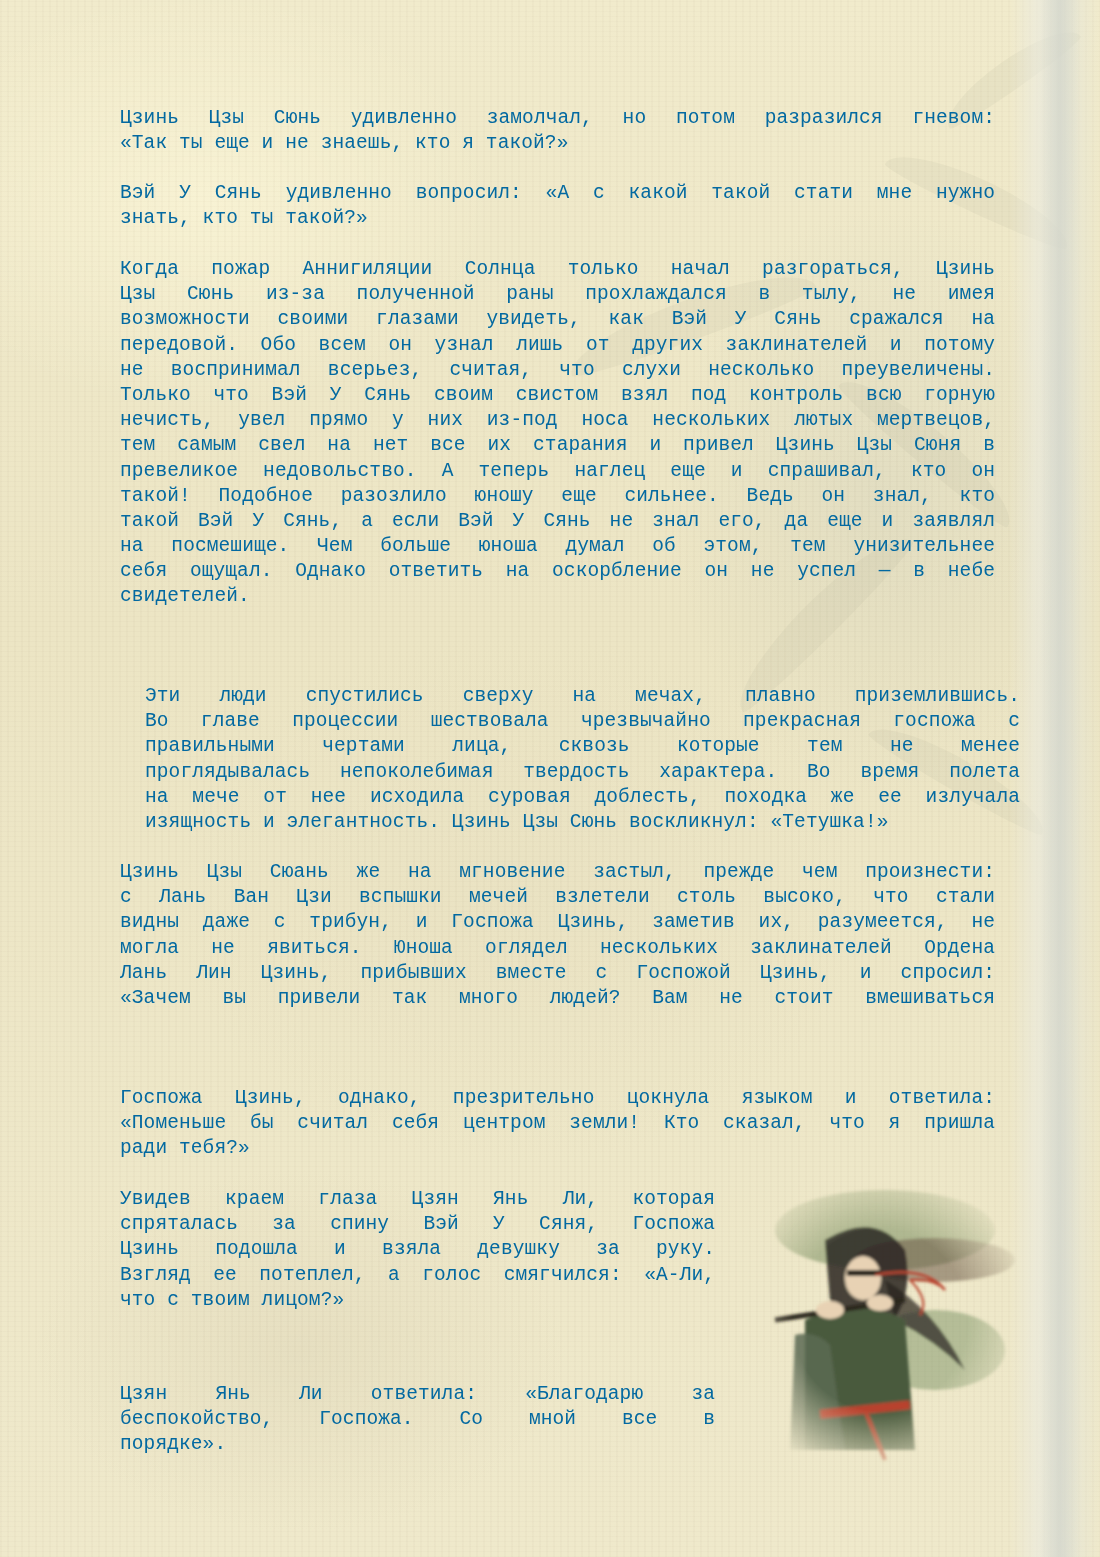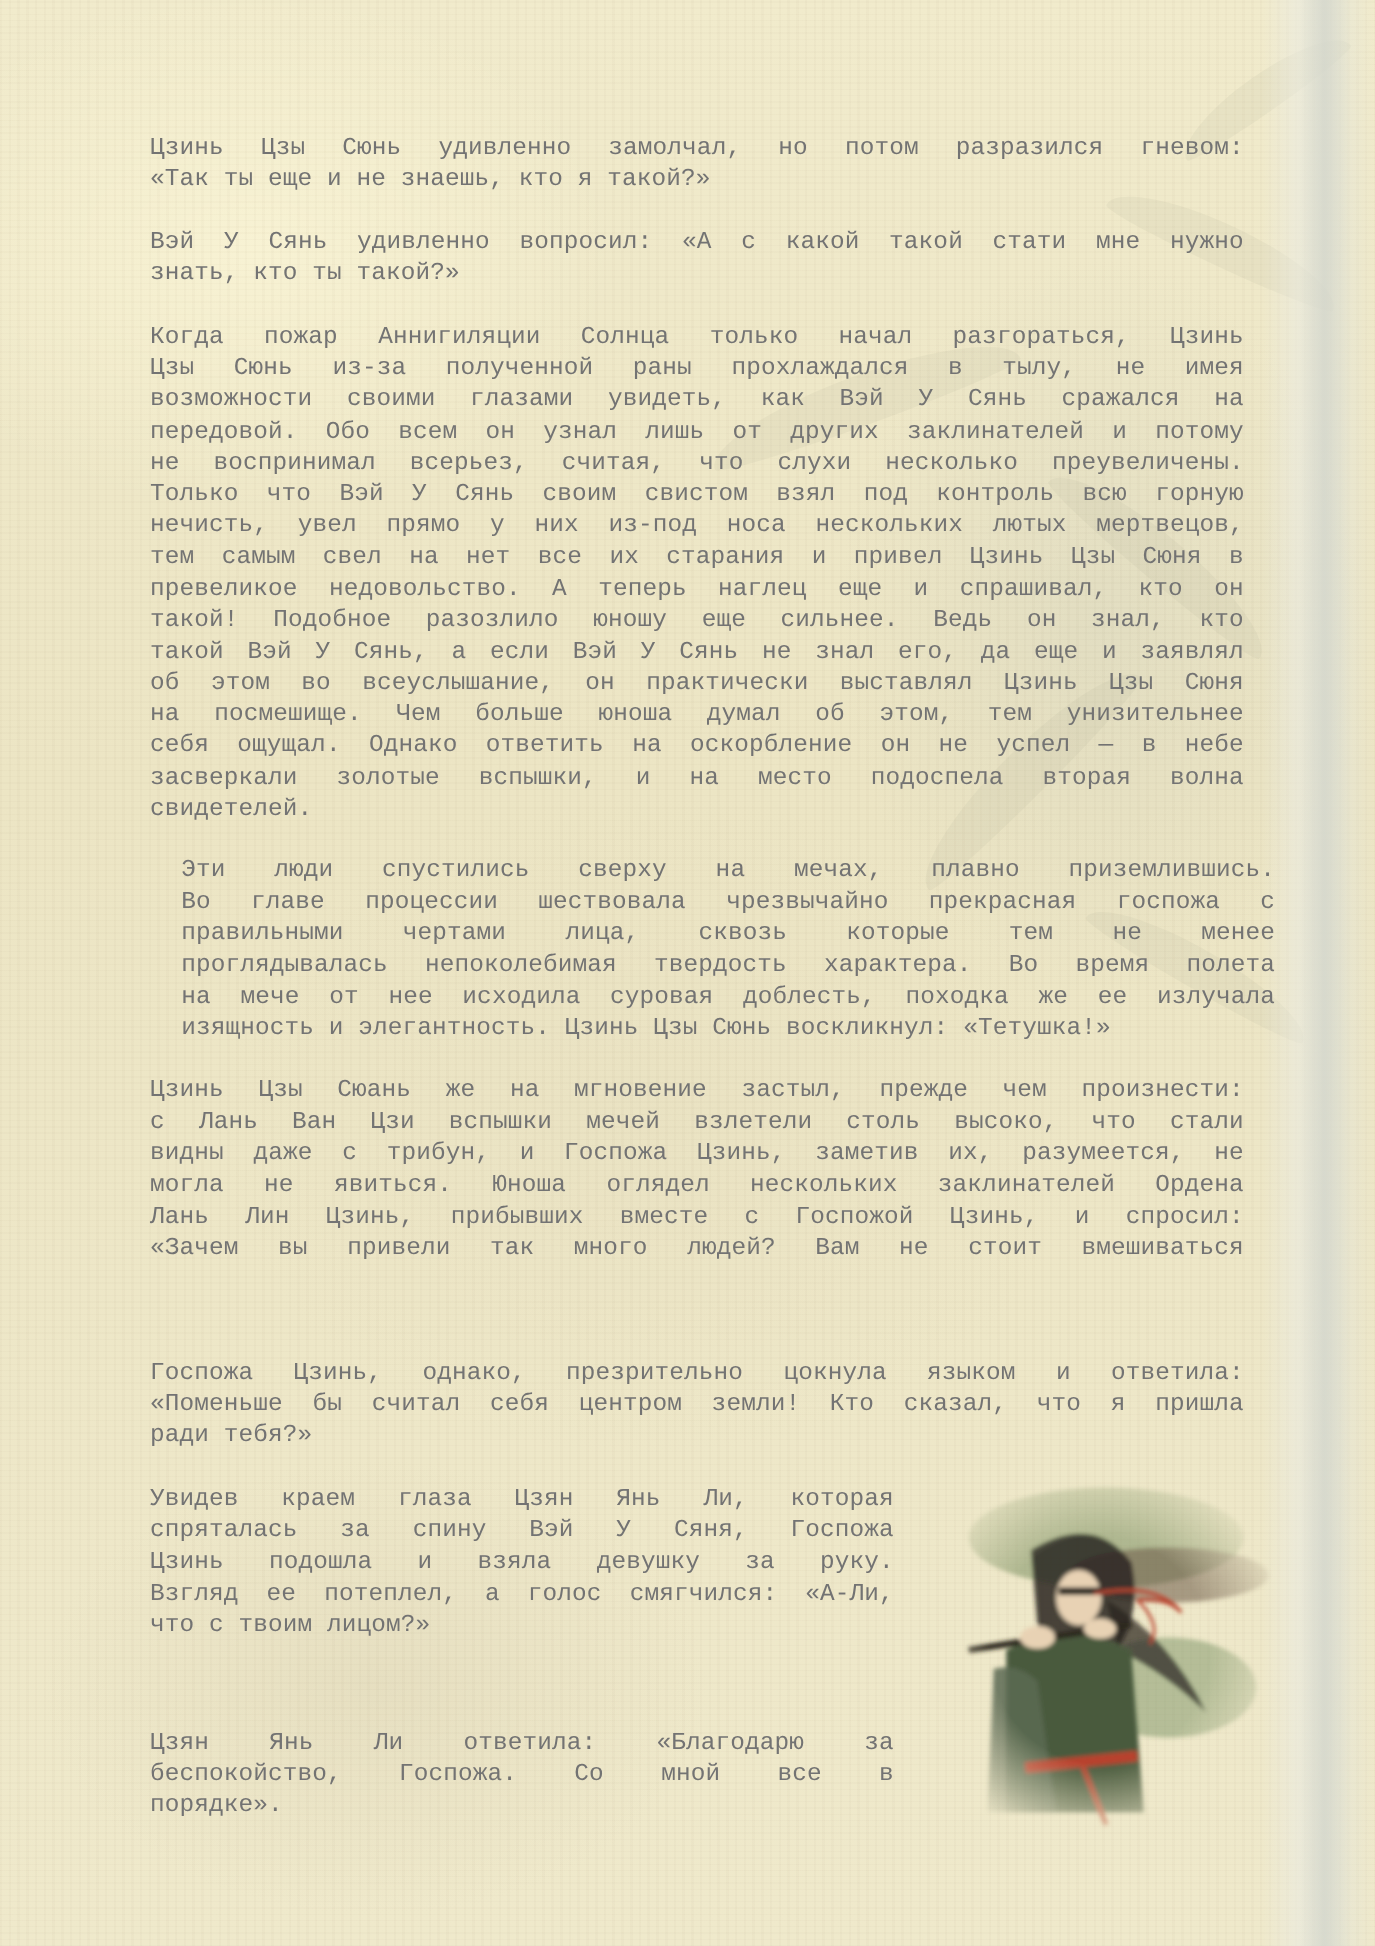--- a/index.html
+++ b/index.html
@@ -36,21 +36,21 @@
     .leaf-shadow {
       position: absolute; border-radius: 50% 50% 50% 50% / 80% 80% 20% 20%;
       background: rgba(170,170,150,0.12);
       transform-origin: center;
     }
 
     .text-block {
       position: absolute;
       left: 120px;
       width: 875px;
-      color: #737373;
+      color: #0369a1;
       font-size: 19.5px;
       line-height: 25.2px;
       letter-spacing: 0.1px;
       font-family: Liberation Mono, monospace;
     }
     .text-block.narrow { width: 595px; }
     .line {
       display: block;
       white-space: nowrap;
       text-align: justify;
@@ -95,24 +95,22 @@
       <span class="line">Цзы Сюнь из-за полученной раны прохлаждался в тылу, не имея</span>
       <span class="line">возможности своими глазами увидеть, как Вэй У Сянь сражался на</span>
       <span class="line">передовой. Обо всем он узнал лишь от других заклинателей и потому</span>
       <span class="line">не воспринимал всерьез, считая, что слухи несколько преувеличены.</span>
       <span class="line">Только что Вэй У Сянь своим свистом взял под контроль всю горную</span>
       <span class="line">нечисть, увел прямо у них из-под носа нескольких лютых мертвецов,</span>
       <span class="line">тем самым свел на нет все их старания и привел Цзинь Цзы Сюня в</span>
       <span class="line">превеликое недовольство. А теперь наглец еще и спрашивал, кто он</span>
       <span class="line">такой! Подобное разозлило юношу еще сильнее. Ведь он знал, кто</span>
       <span class="line">такой Вэй У Сянь, а если Вэй У Сянь не знал его, да еще и заявлял</span>
-      <span class="line">об этом во всеуслышание, он практически выставлял Цзинь Цзы Сюня</span>
       <span class="line">на посмешище. Чем больше юноша думал об этом, тем унизительнее</span>
       <span class="line">себя ощущал. Однако ответить на оскорбление он не успел — в небе</span>
-      <span class="line">засверкали золотые вспышки, и на место подоспела вторая волна</span>
       <span class="line last">свидетелей.</span>
     </div>
   <div class="text-block" style="top: 684px; margin-left: 25px;">
       <span class="line">Эти люди спустились сверху на мечах, плавно приземлившись.</span>
       <span class="line">Во главе процессии шествовала чрезвычайно прекрасная госпожа с</span>
       <span class="line">правильными чертами лица, сквозь которые тем не менее</span>
       <span class="line">проглядывалась непоколебимая твердость характера. Во время полета</span>
       <span class="line">на мече от нее исходила суровая доблесть, походка же ее излучала</span>
       <span class="line last">изящность и элегантность. Цзинь Цзы Сюнь воскликнул: «Тетушка!»</span>
     </div>

